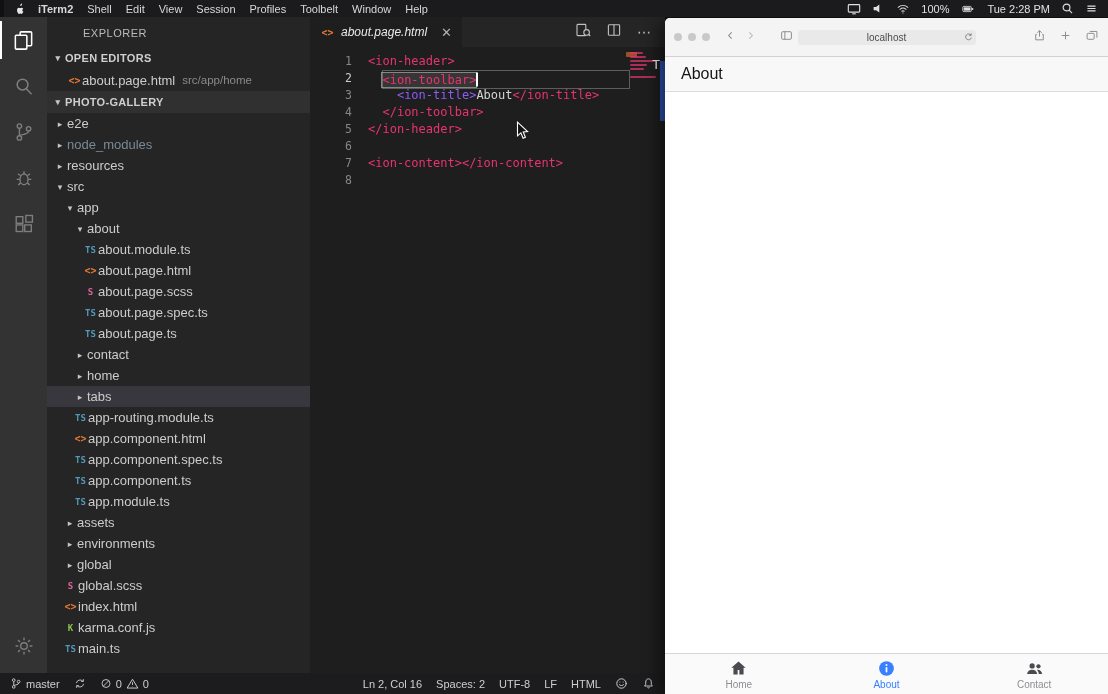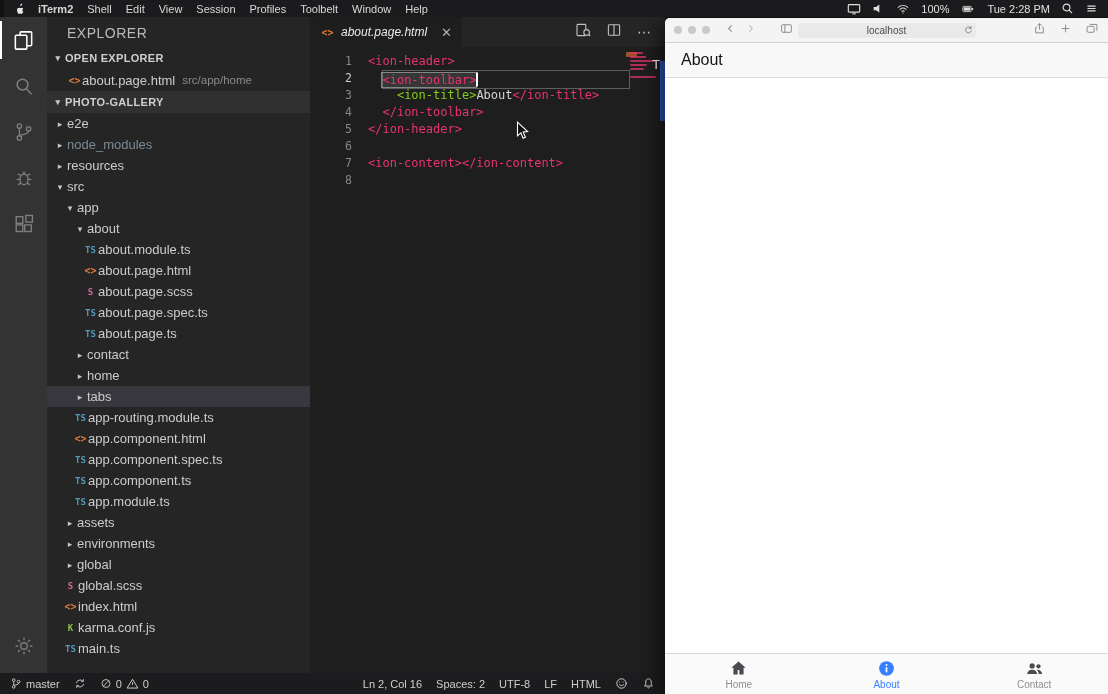--- a/index.html
+++ b/index.html
@@ -23,21 +23,21 @@
   .vtitle{height:15px;flex:none;background:#2f2f31;color:#9d9d9d;font-size:10px;display:flex;align-items:center;justify-content:center;}
   .vmain{flex:1;display:flex;min-height:0;}
 
   .activitybar{width:47px;flex:none;background:#333333;display:flex;flex-direction:column;align-items:center;}
   .ab-icon{width:47px;height:46px;display:flex;align-items:center;justify-content:center;color:#7e7e7e;position:relative;}
   .ab-icon.active{color:#ffffff;}
   .ab-icon.active::before{content:"";position:absolute;left:0;top:4px;bottom:4px;width:2px;background:#fff;}
   .ab-bottom{margin-top:auto;margin-bottom:4px;}
 
   .sidebar{width:263px;flex:none;background:#252526;color:#cccccc;overflow:hidden;display:flex;flex-direction:column;font-size:13px;}
-  .sb-title{height:30px;line-height:32px;padding-left:20px;font-size:14px;color:#bbbbbb;letter-spacing:.5px;flex:none;}
+  .sb-title{height:30px;line-height:32px;padding-left:36px;font-size:11px;color:#bbbbbb;letter-spacing:.5px;flex:none;}
   .sb-section{height:22px;flex:none;display:flex;align-items:center;font-size:11px;font-weight:bold;color:#cfcfcf;padding-left:4px;letter-spacing:.3px;}
   .sb-section.project{background:rgba(255,255,255,.05);}
   .twisty{width:14px;text-align:center;font-size:9px;color:#c5c5c5;flex:none;}
   .oe-item{height:22px;flex:none;display:flex;align-items:center;padding-left:20px;}
   .oe-path{color:#8a8a8a;font-size:11.5px;margin-left:7px;}
   .tree{flex:1;overflow:hidden;}
   .tree-row{height:21px;display:flex;align-items:center;cursor:default;}
   .tree-row.selected{background:#37373d;}
   .tree-label{white-space:nowrap;}
   .tree-label.dim{color:#7a8a94;}
@@ -70,21 +70,21 @@
 
   .statusbar{height:21px;flex:none;background:#1c1c1e;display:flex;align-items:center;color:#cfcfcf;font-size:11px;padding:0 10px;gap:6px;}
   .sb-group{display:flex;align-items:center;gap:4px;margin-right:8px;}
   .sb-right{margin-left:auto;display:flex;align-items:center;gap:14px;justify-content:flex-end;}
   .statusbar svg{display:block;}
 
   
   .safari{position:absolute;left:665px;top:18px;right:0;bottom:0;background:#ffffff;display:flex;flex-direction:column;
           border-radius:5px 0 0 0;box-shadow:-7px 3px 16px rgba(0,0,0,.45);overflow:hidden;}
   .schrome{height:22px;flex:none;background:#f4f4f4;border-bottom:1px solid #d2d2d2;display:flex;align-items:center;
-           padding:1px 9px;gap:9px;position:relative;color:#8b8b8b;}
+           padding:8px 9px;gap:9px;position:relative;color:#8b8b8b;}
   .tl{width:8px;height:8px;border-radius:50%;background:#c9c9c9;flex:none;}
   .tl+.tl{margin-left:-1px;}
   .tl-group{display:flex;gap:7px;margin-right:6px;}
   .addr{position:absolute;left:50%;transform:translateX(-50%);width:178px;height:15px;background:#e9e9e9;border-radius:3.5px;
         font-size:10px;color:#4c4c4c;display:flex;align-items:center;justify-content:center;}
   .addr .refresh{position:absolute;right:3px;top:2px;color:#7f7f7f;}
   .sc-right{margin-left:auto;display:flex;align-items:center;gap:13px;}
   .ion-header{height:34px;flex:none;background:#f8f8f8;border-bottom:1px solid #dddddd;display:flex;align-items:center;
               padding-left:16px;font-size:16px;font-weight:500;color:#141414;}
   .ion-content{flex:1;background:#ffffff;}
@@ -196,21 +196,21 @@
               <circle cx="12" cy="12" r="3.6"></circle>
               <path d="M12 2.8v3M12 18.2v3M2.8 12h3M18.2 12h3M5.5 5.5l2.1 2.1M16.4 16.4l2.1 2.1M18.5 5.5l-2.1 2.1M7.6 16.4l-2.1 2.1"></path>
             </svg>
           </div>
         </div>
 
       <div class="sidebar">
         <div class="sb-title">EXPLORER</div>
         <div class="sb-section">
           <span class="twisty">▾</span>
-          <span>OPEN EXPLORER</span>
+          <span>OPEN EDITORS</span>
         </div>
         <div class="oe-item">
           <span class="fi html-g" id="oe-icon" style="color: rgb(227, 121, 51);">&lt;&gt;</span>
           <span>about.page.html</span>
           <span class="oe-path">src/app/home</span>
         </div>
         <div class="sb-section project">
           <span class="twisty">▾</span>
           <span>PHOTO-GALLERY</span>
         </div>
@@ -340,21 +340,21 @@
                   <path d="M10 3.5v13"></path>
                 </svg></span>
             <span class="dots">⋯</span>
           </div>
         </div>
 
         <div class="editor">
           <div class="lines" id="codelines">
               <div class="codeline"><span class="lnum">1</span><span><span style="color: rgb(232, 52, 110);">&lt;ion-header&gt;</span></span></div>
               <div class="codeline current"><span class="lnum">2</span><span><span style="color: rgb(212, 212, 212);">  </span><span class="word-hl" style="color: rgb(232, 52, 110);">&lt;ion-toolbar&gt;</span><span class="caret"></span></span></div>
-              <div class="codeline"><span class="lnum">3</span><span><span style="color: rgb(212, 212, 212);">    </span><span style="color: #84cc16;">&lt;ion-title&gt;</span><span style="color: rgb(212, 212, 212);">About</span><span style="color: rgb(232, 52, 110);">&lt;/ion-title&gt;</span></span></div>
+              <div class="codeline"><span class="lnum">3</span><span><span style="color: rgb(212, 212, 212);">    </span><span style="color: #8b5cf6;">&lt;ion-title&gt;</span><span style="color: rgb(212, 212, 212);">About</span><span style="color: rgb(232, 52, 110);">&lt;/ion-title&gt;</span></span></div>
               <div class="codeline"><span class="lnum">4</span><span><span style="color: rgb(212, 212, 212);">  </span><span style="color: rgb(232, 52, 110);">&lt;/ion-toolbar&gt;</span></span></div>
               <div class="codeline"><span class="lnum">5</span><span><span style="color: rgb(232, 52, 110);">&lt;/ion-header&gt;</span></span></div>
               <div class="codeline"><span class="lnum">6</span><span></span></div>
               <div class="codeline"><span class="lnum">7</span><span><span style="color: rgb(232, 52, 110);">&lt;ion-content&gt;&lt;/ion-content&gt;</span></span></div>
               <div class="codeline"><span class="lnum">8</span><span></span></div>
             </div>
           <div class="artifact-box"></div>
           <div class="minimap" id="minimap">
               <div class="mm-artifact"></div>
               <div class="mm-line" style="width: 12.6px; background: rgb(232, 52, 110); opacity: 0.7;"></div>

